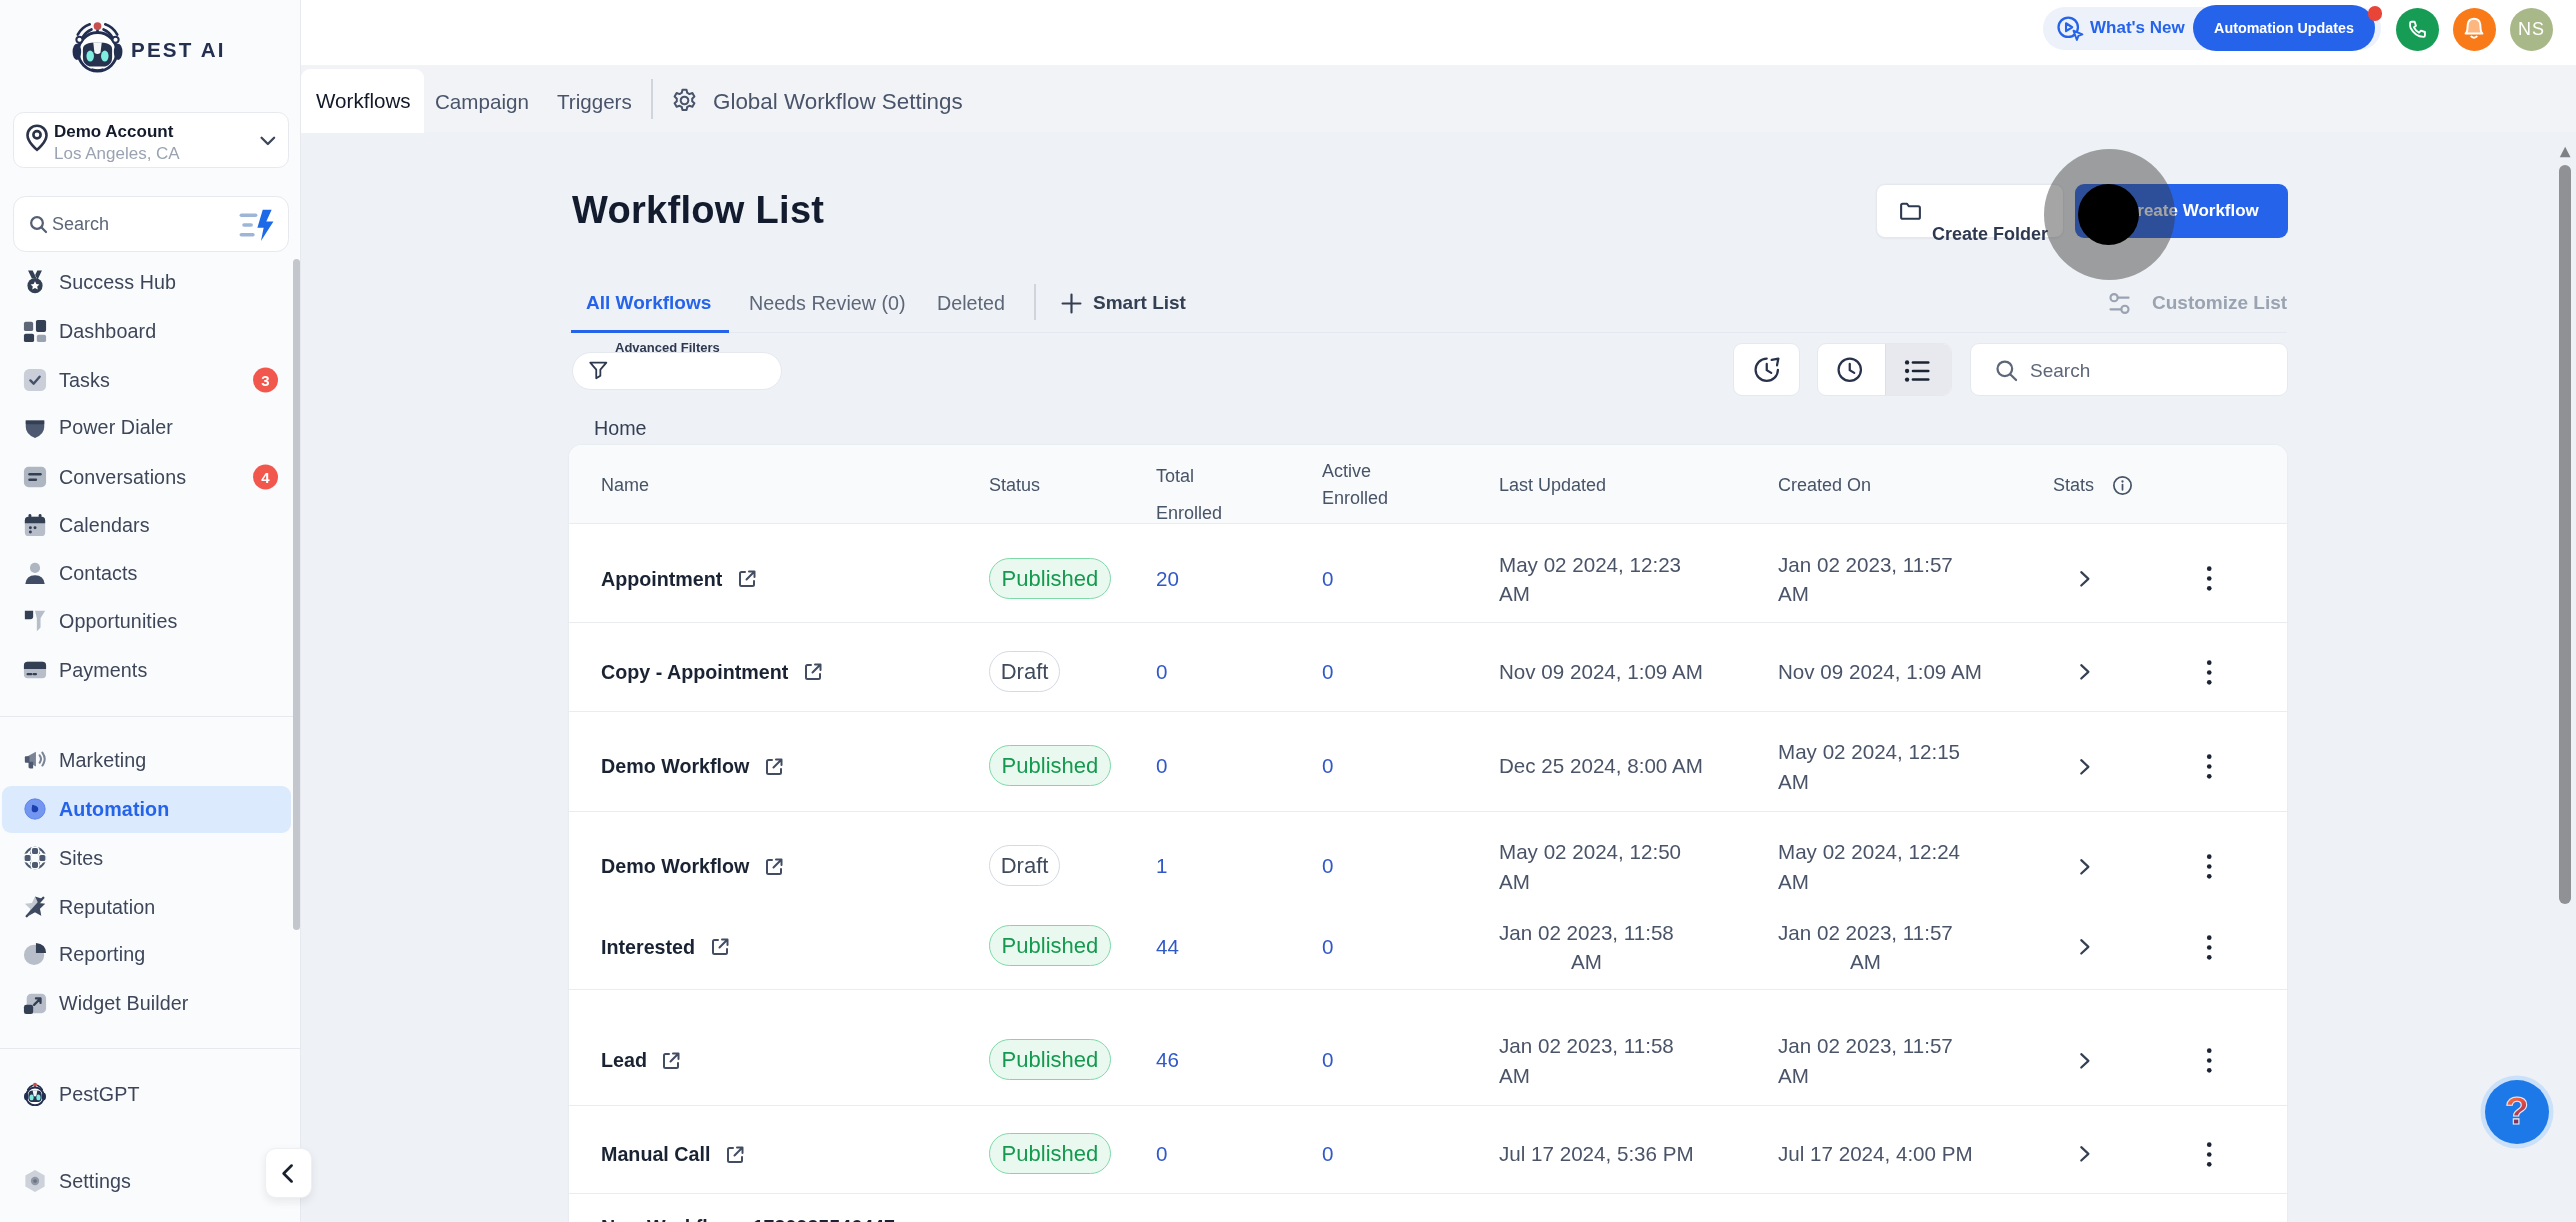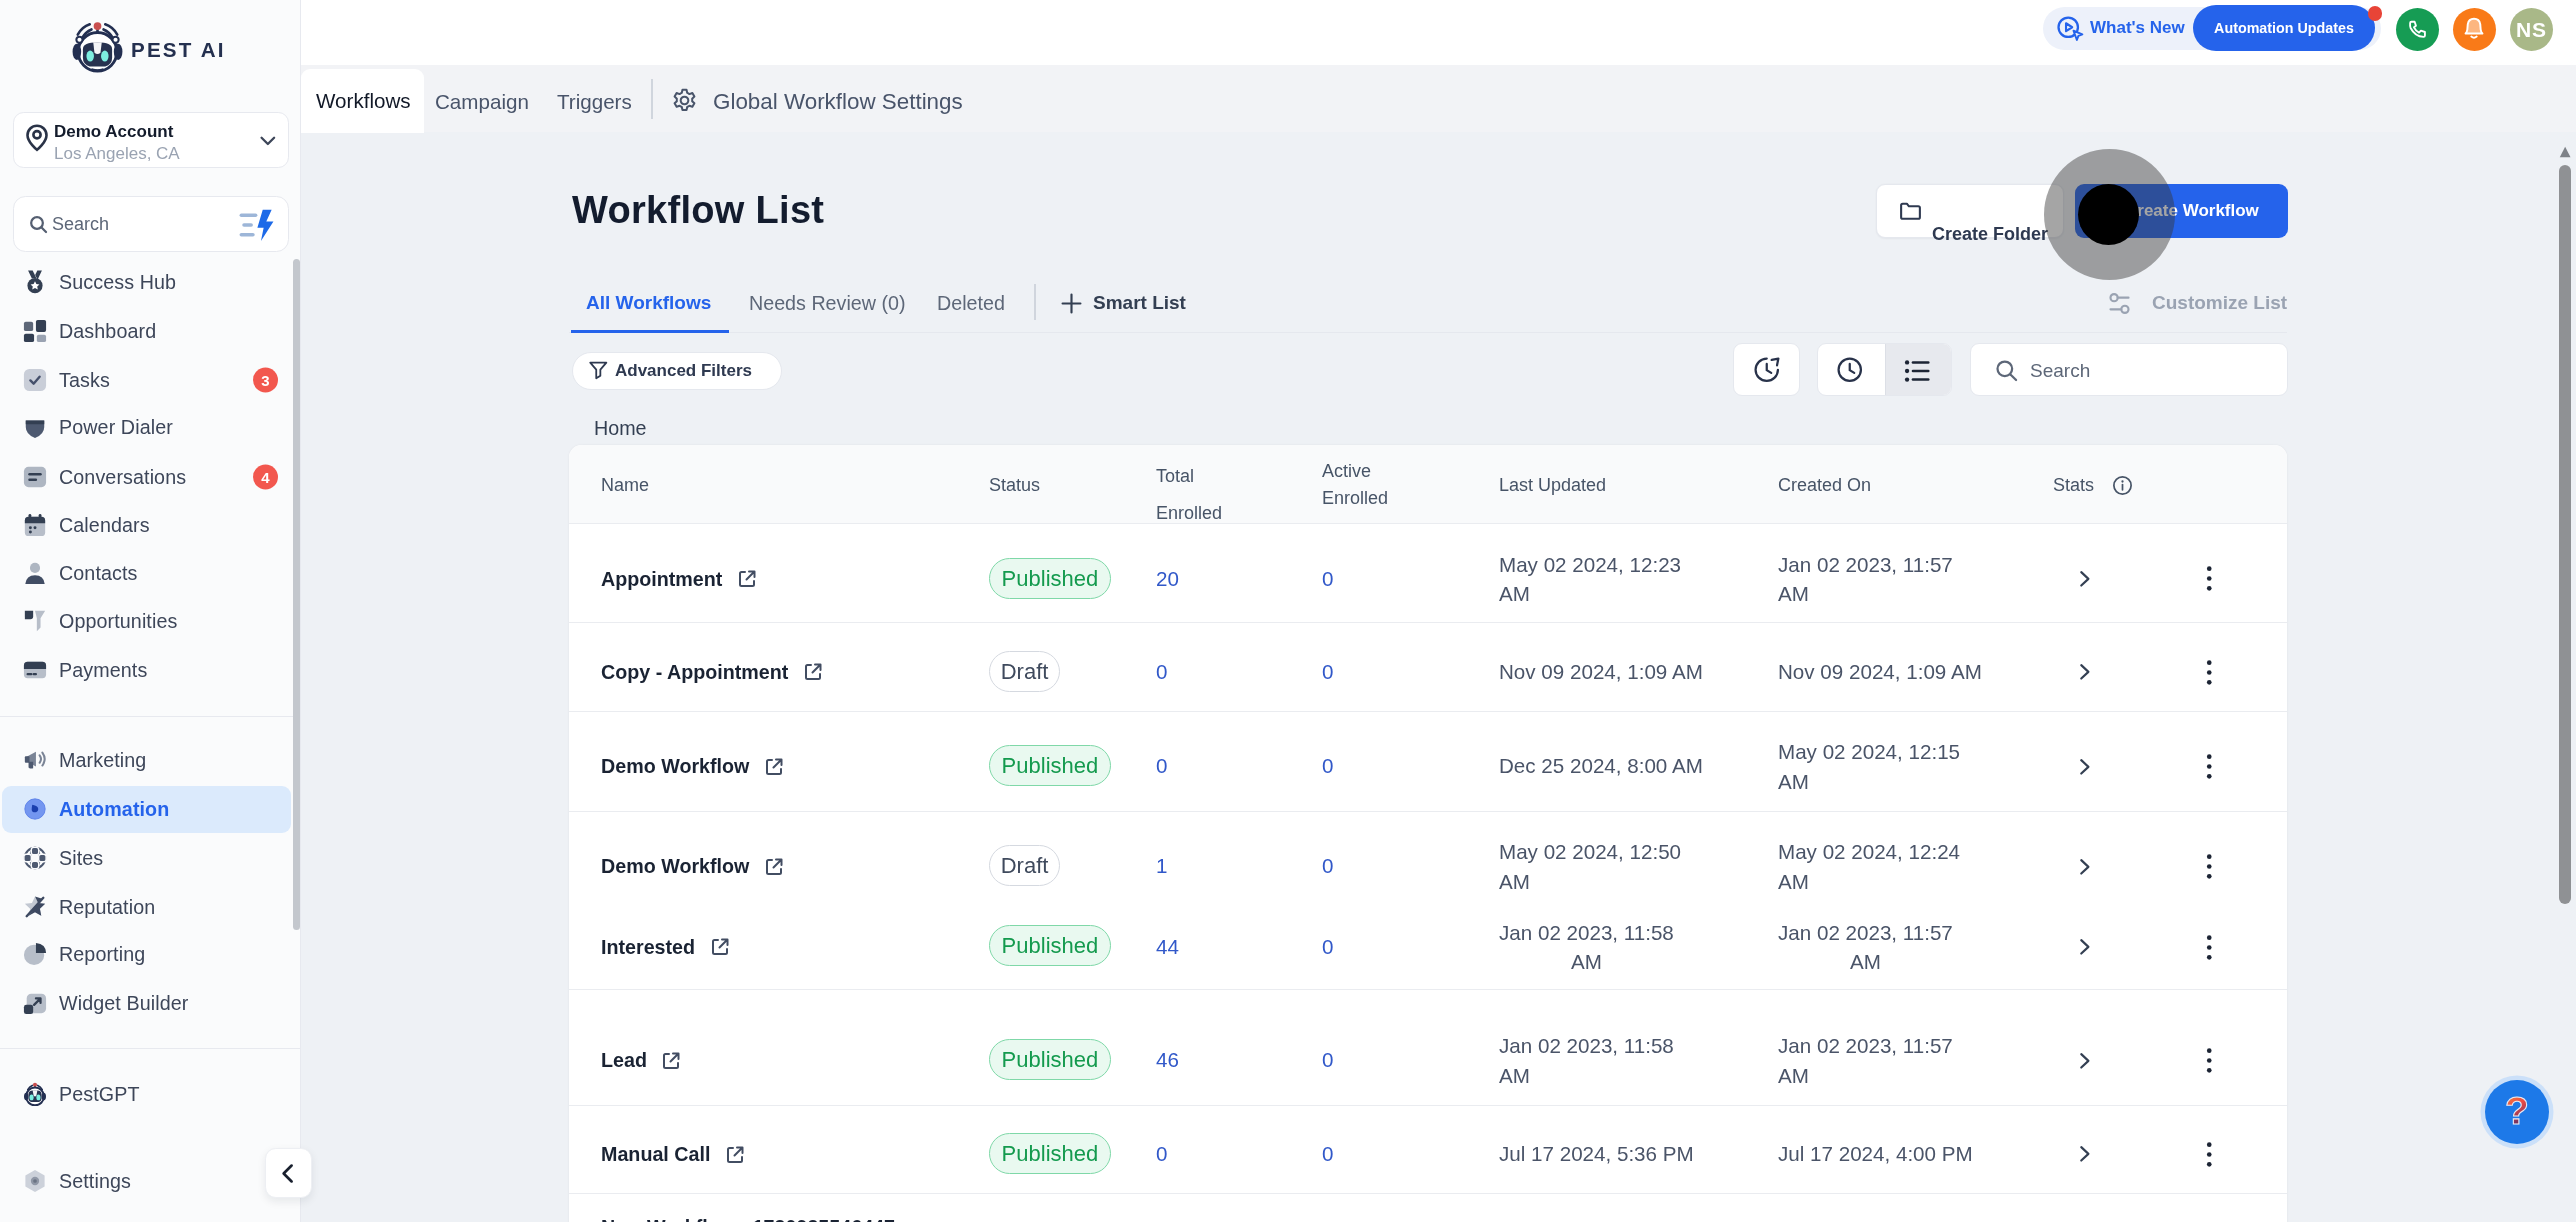--- a/index.html
+++ b/index.html
@@ -266,21 +266,21 @@
   <div class="abs" style="left:2396px;top:8px;width:43px;height:43px;border-radius:50%;background:#169c54;z-index:6;"></div>
   <svg class="abs" style="left:2407px;top:19px;z-index:7" width="21.5" height="21.5" viewBox="0 0 24 24">
         <path d="M5 3 L8.5 3 L10 7.5 L7.8 9.3 Q9.5 13 13.5 15.2 L15.5 13 L20 14.5 L20 18.5 Q20 20 18.5 20 Q9 19.5 4 10 Q3.2 8 3.5 4.5 Q3.5 3 5 3 Z" fill="none" stroke="#fff" stroke-width="2.1" stroke-linejoin="round"></path>
       </svg>
   <div class="abs" style="left:2453px;top:8px;width:43px;height:43px;border-radius:50%;background:#f97a18;z-index:6;"></div>
   <svg class="abs" style="left:2462px;top:16px;z-index:7" width="24" height="27" viewBox="0 0 27 30">
     <path d="M13.5 3 Q19.5 3 20.5 9 L21 15 Q21.3 18 23 19.5 L4 19.5 Q5.7 18 6 15 L6.5 9 Q7.5 3 13.5 3 Z" fill="rgba(255,255,255,0.45)" stroke="#fff" stroke-width="2.2" stroke-linejoin="round"></path>
     <path d="M10.5 23 Q13.5 25.5 16.5 23" fill="none" stroke="#fff" stroke-width="2.2" stroke-linecap="round"></path>
   </svg>
   <div class="abs" style="left:2510px;top:8px;width:43px;height:43px;border-radius:50%;background:#a9b888;z-index:6;display:flex;align-items:center;justify-content:center;">
-        <span style="color:#fff;font-size:21px;font-weight:bold;letter-spacing:0.9px;">NS</span>
+        <span style="color:#fff;font-size:18px;font-weight:normal;letter-spacing:0.9px;">NS</span>
       </div>
 
   <div class="abs" style="left:301px;top:69px;width:123px;height:64px;background:#fff;border-radius:9px 9px 0 0;z-index:6;"></div>
   <div class="abs" style="left:316px;top:89px;font-size:20.6px;color:#111827;z-index:7;">Workflows</div>
   <div class="abs" style="left:435px;top:90px;font-size:20.6px;color:#49546a;z-index:6;">Campaign</div>
   <div class="abs" style="left:557px;top:90px;font-size:20.6px;color:#49546a;z-index:6;">Triggers</div>
   <div class="abs" style="left:651px;top:79px;width:1.8px;height:40px;background:#d0d5dd;z-index:6;"></div>
   <svg class="abs" style="left:671px;top:87px;z-index:6" width="27" height="27" viewBox="0 0 24 24">
         <path d="M12 8.6 A3.4 3.4 0 1 0 12 15.4 A3.4 3.4 0 1 0 12 8.6 M10.2 2.5 L13.8 2.5 L14.4 5.2 Q15.5 5.6 16.4 6.3 L19 5.4 L20.8 8.5 L18.8 10.4 Q19 11.5 18.8 12.6 L20.8 14.5 L19 17.6 L16.4 16.7 Q15.5 17.4 14.4 17.8 L13.8 20.5 L10.2 20.5 L9.6 17.8 Q8.5 17.4 7.6 16.7 L5 17.6 L3.2 14.5 L5.2 12.6 Q5 11.5 5.2 10.4 L3.2 8.5 L5 5.4 L7.6 6.3 Q8.5 5.6 9.6 5.2 Z" fill="none" stroke="#49546a" stroke-width="1.8" stroke-linejoin="round"></path>
       </svg>
@@ -313,21 +313,21 @@
         <line x1="13" y1="8.5" x2="25" y2="8.5" stroke="#9aa3b2" stroke-width="2.4" stroke-linecap="round"></line>
     <circle cx="21" cy="21.5" r="4" fill="none" stroke="#9aa3b2" stroke-width="2.4"></circle>
         <line x1="5" y1="21.5" x2="17" y2="21.5" stroke="#9aa3b2" stroke-width="2.4" stroke-linecap="round"></line>
   </svg>
   <div class="abs" style="left:2152px;top:292px;font-size:19px;font-weight:bold;color:#9aa3b2;">Customize List</div>
 
   <div class="abs" style="left:572px;top:352px;width:210px;height:38px;background:#fff;border:0.9px solid #e5e8ee;border-radius:19.7px;"></div>
   <svg class="abs" style="left:588px;top:360px" width="20.6" height="20.6" viewBox="0 0 23 23">
         <path d="M2.5 3 L20.5 3 L13.8 10.8 L13.8 17.5 L9.2 20.5 L9.2 10.8 Z" fill="none" stroke="#2e3950" stroke-width="2" stroke-linejoin="round"></path>
       </svg>
-  <div class="abs" style="left:615px;top:361px;font-size:17px;font-weight:bold;color:#2e3950;">Advanced Filters</div>
+  <div class="abs" style="left:615px;top:340px;font-size:13px;font-weight:bold;color:#2e3950;">Advanced Filters</div>
 
   <div class="abs" style="left:1733px;top:343px;width:67px;height:53px;background:#fff;border:0.9px solid #e5e8ee;border-radius:9px;"></div>
   <svg class="abs" style="left:1752px;top:355px" width="29.5" height="29.5" viewBox="0 0 33 33">
     <path d="M29 16.5 A12.5 12.5 0 1 1 16.5 4" fill="none" stroke="#28324a" stroke-width="2.5" stroke-linecap="round"></path>
     <path d="M22 5.5 L29.5 4 L28 11.5" fill="none" stroke="#28324a" stroke-width="2.5" stroke-linecap="round" stroke-linejoin="round"></path>
     <path d="M16.5 10 L16.5 17 L21.5 20" fill="none" stroke="#28324a" stroke-width="2.5" stroke-linecap="round"></path>
   </svg>
   <div class="abs" style="left:1817px;top:343px;width:135px;height:53px;background:#fff;border:0.9px solid #e5e8ee;border-radius:9px;overflow:hidden;">
     <div style="position:absolute;left:67px;top:0;width:68px;height:53px;background:#e7e9ee;border-left:0.9px solid #dcdfe6;"></div>
   </div>

